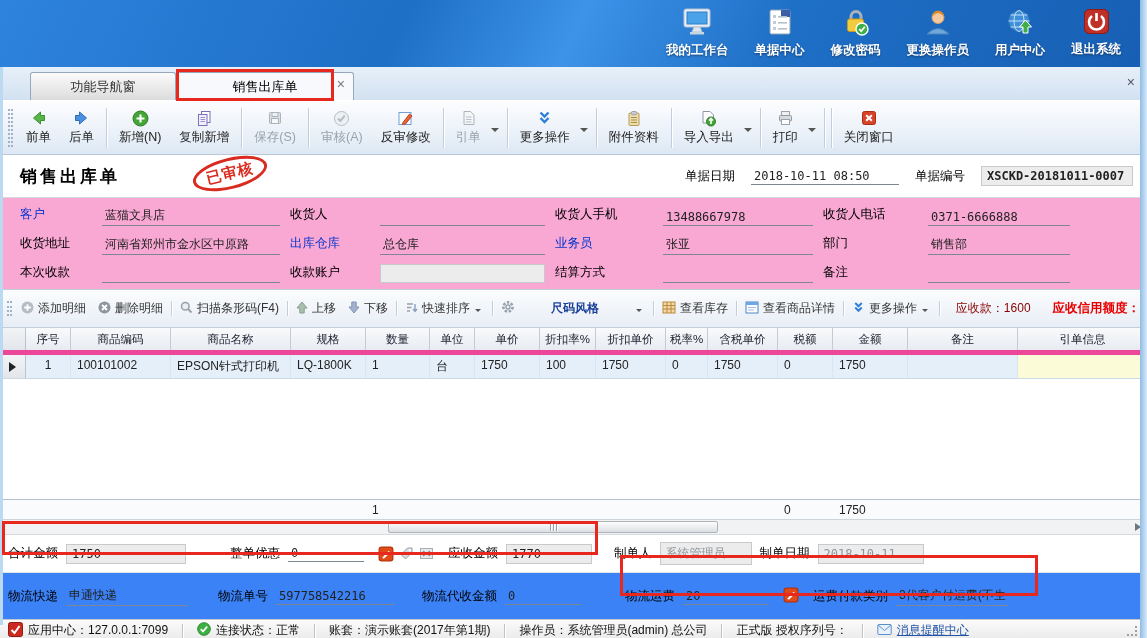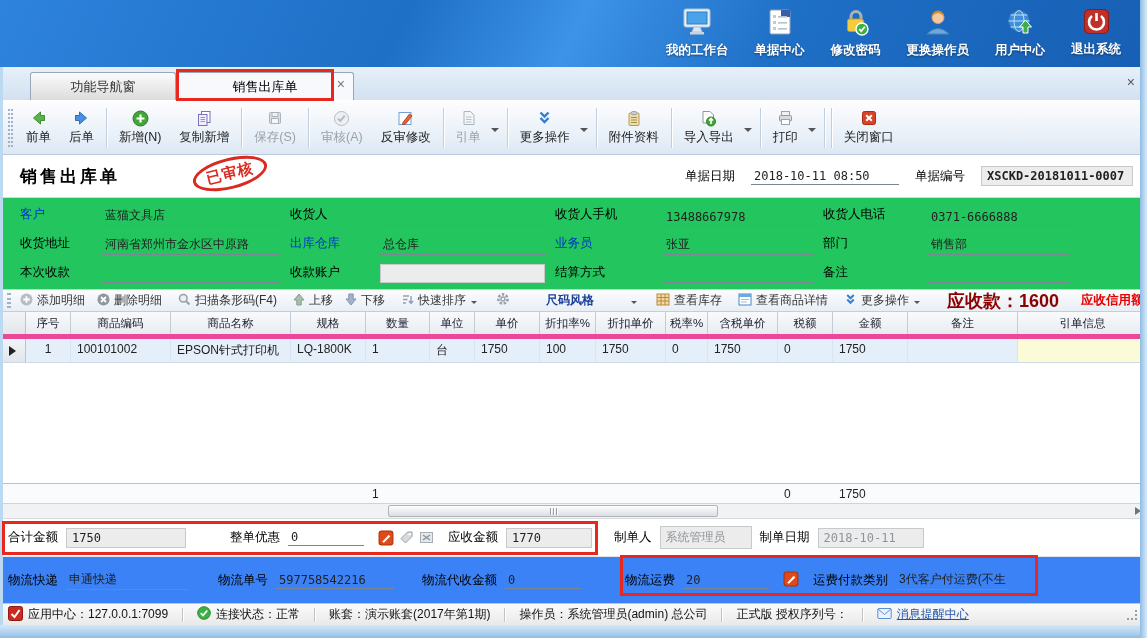--- a/index.html
+++ b/index.html
@@ -54,32 +54,32 @@
   .doc-header .right { margin-left:auto; display:flex; align-items:center; gap:16px; }
   .flabel { font-size:12.5px; color:#000; white-space:nowrap; }
   .flabel.blue { color:#0033cc; }
   .fval { font-family:"DejaVu Sans Mono","Liberation Mono",monospace; font-size:12px; }
   .ufield { border-bottom:1px solid #7d8692; min-height:17px; padding:1px 3px; white-space:nowrap; overflow:hidden; }
   .rofield { background:#ececec; border:1px solid #c6cacd; padding:2px 5px; min-height:19px; white-space:nowrap; overflow:hidden; }
   .doc-date { width:148px; }
   .doc-no { width:152px; font-weight:bold; }
 
   
-  .form { height:91px; background:#22c55e; padding:8px 0 0 20px; display:grid;
+  .form { height:91px; background:#f9a8d4; padding:8px 0 0 20px; display:grid;
     grid-template-columns:72px 178px 80px 165px 98px 150px 95px 142px; column-gap:10px; row-gap:9px; align-content:start; }
   .form .ufield { align-self:end; }
 
   
-  .grid-toolbar { height:23px; display:flex; align-items:center; padding-left:4px;
+  .grid-toolbar { height:39px; display:flex; align-items:center; padding-left:4px;
     background:linear-gradient(#fbfcfd,#e8eef6); border-top:1px solid #c3cedb; border-bottom:1px solid #c3cedb; }
   .grid-toolbar .drag-dots { height:15px; margin:0 3px; }
   .gt-item { display:flex; align-items:center; gap:4px; padding:0 6px; font-size:12px; color:#333; cursor:pointer; white-space:nowrap; }
   .gt-item.navy { color:#1a3f99; font-weight:bold;gap:36px; }
   .gt-sep { width:1px; height:15px; background:#c2cedc; box-shadow:1px 0 0 #fff; margin:0 2px; }
-  .recv { margin-left:14px; font-weight:bold; font-size:18px; color:#8b0000; white-space:nowrap; }
+  .recv { margin-left:14px; font-weight:normal; font-size:12px; color:#8b0000; white-space:nowrap; }
   .credit { margin-left:22px; font-weight:bold; font-size:12.5px; color:#e80000; white-space:nowrap; }
 
   
   .grid { display:flex; flex-direction:column; height:171px; background:#fff; }
   .grid-th { display:flex; border-bottom:5px solid #ec4899; }
   .hc { background:linear-gradient(#f9fafb,#e7ebf1); border-right:1px solid #c3ccd6; font-size:11.5px; color:#223;
     text-align:center; padding:4px 1px 3px; white-space:nowrap; overflow:hidden; }
   .grid-tr { display:flex; border-bottom:1px solid #cdd9e6; }
   .dc { background:#e4effa; padding:3px 6px; font-size:12px; white-space:nowrap; overflow:hidden; border-right:1px solid #d8e5f2; }
   .dc.ref { background:#fbfbd8; }

